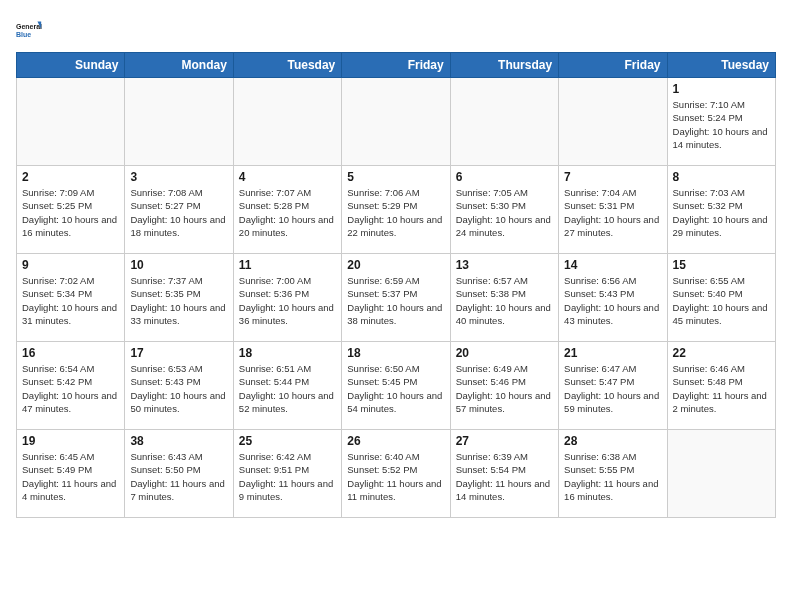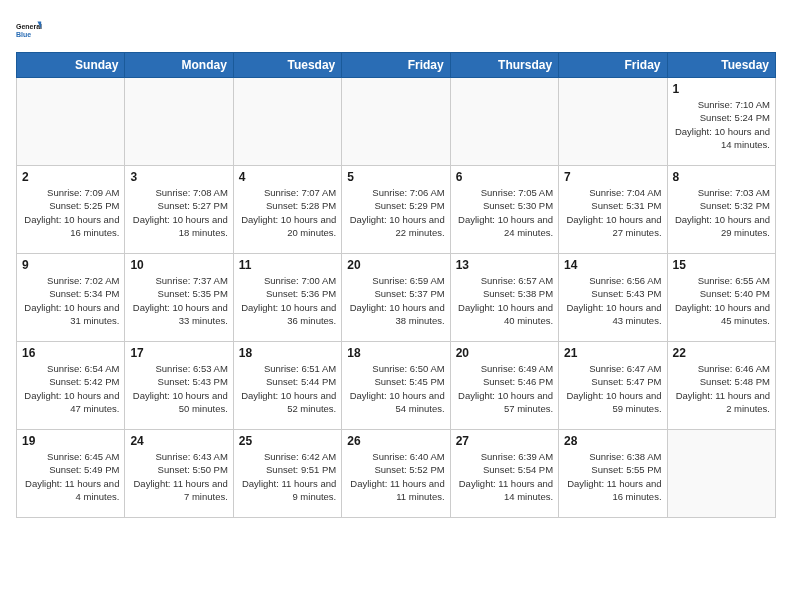--- a/index.html
+++ b/index.html
@@ -68,21 +68,20 @@
       font-size: 12px;
       font-weight: bold;
       color: #1a1a1a;
       display: block;
       margin-bottom: 2px;
     }
     .day-info {
       font-size: 9.5px;
       color: #333;
       line-height: 1.4;
-      text-align: right;
     }
   </style>
 </head>
 <body>
 
 <div class="header">
   <div class="logo">
     <svg class="logo-icon" viewBox="0 0 60 36" width="60" height="36">
         <text x="0" y="16" font-size="15" font-weight="bold" fill="#1a1a1a">General</text>
         <text x="0" y="32" font-size="15" font-weight="bold" fill="#2a6db5">Blue</text>
@@ -278,21 +277,21 @@
       </tr>
       <tr>
         <td>
           <span class="day-num">19</span>
           <div class="day-info">Sunrise: 6:45 AM
 Sunset: 5:49 PM
 Daylight: 11 hours
 and 4 minutes.</div>
         </td>
         <td>
-          <span class="day-num">24</span>
+          <span class="day-num">38</span>
           <div class="day-info">Sunrise: 6:43 AM
 Sunset: 5:50 PM
 Daylight: 11 hours
 and 7 minutes.</div>
         </td>
         <td>
           <span class="day-num">25</span>
           <div class="day-info">Sunrise: 6:42 AM
 Sunset: 9:51 PM
 Daylight: 11 hours

